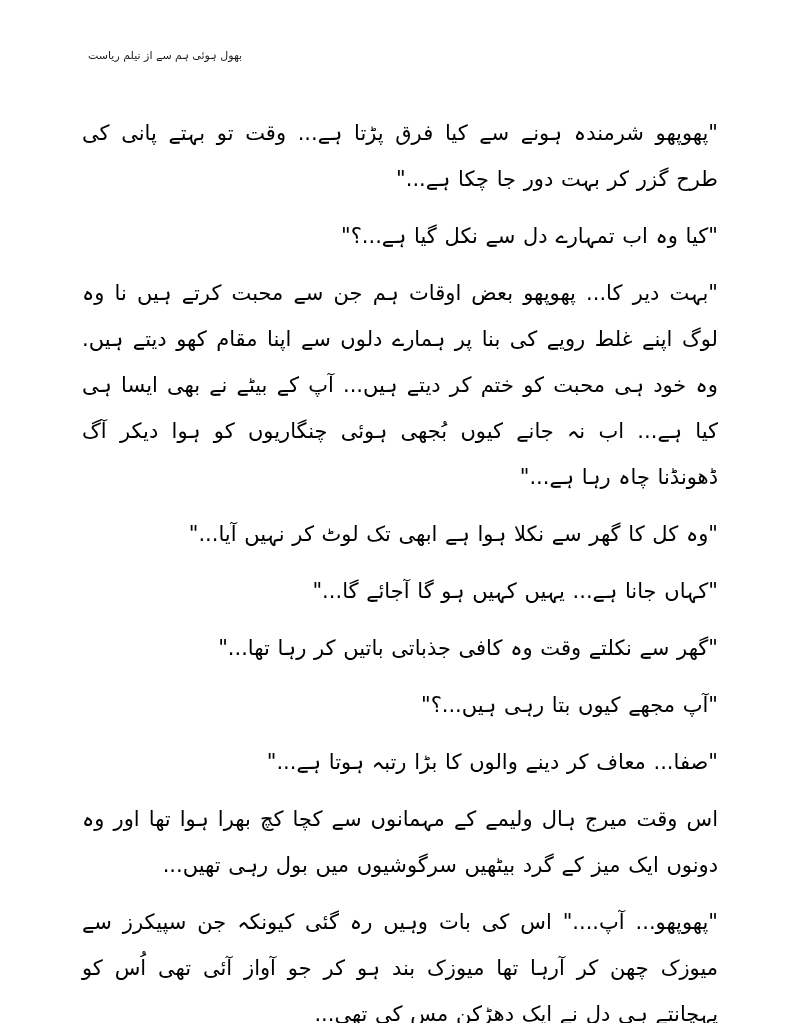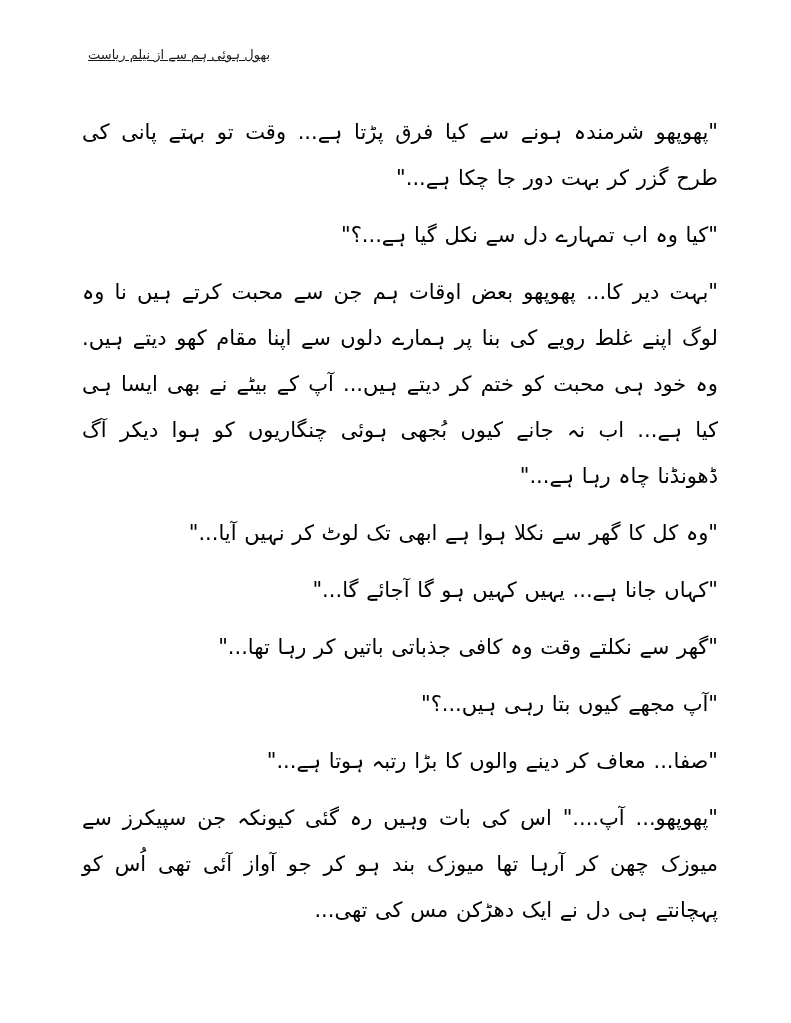--- a/index.html
+++ b/index.html
@@ -19,25 +19,24 @@
       color: #000000;
     }
     .header-row {
       padding: 44px 0 0 88px;
       text-align: left;
     }
     .header-title {
       display: inline-block;
       direction: rtl;
       unicode-bidi: isolate;
-      font-size: 13px;
+      font-size: 11px;
       line-height: 17px;
       color: #1c1c1c;
       letter-spacing: 0;
-      text-decoration: underline;
     }
     .content {
       padding: 46px 73px 0 82px;
     }
     .content p.para {
       margin: 0 0 11px 0;
       direction: rtl;
       unicode-bidi: isolate;
       text-align: justify;
       text-align-last: right;
@@ -58,16 +57,17 @@
 
   <div class="content">
     <p class="para" lang="ur" dir="rtl">"پھوپھو شرمندہ ہونے سے کیا فرق پڑتا ہے... وقت تو بہتے پانی کی طرح گزر کر بہت دور جا چکا ہے..."</p>
     <p class="para" lang="ur" dir="rtl">"کیا وہ اب تمہارے دل سے نکل گیا ہے...؟"</p>
     <p class="para" lang="ur" dir="rtl">"بہت دیر کا... پھوپھو بعض اوقات ہم جن سے محبت کرتے ہیں نا وہ لوگ اپنے غلط رویے کی بنا پر ہمارے دلوں سے اپنا مقام کھو دیتے ہیں. وہ خود ہی محبت کو ختم کر دیتے ہیں... آپ کے بیٹے نے بھی ایسا ہی کیا ہے... اب نہ جانے کیوں بُجھی ہوئی چنگاریوں کو ہوا دیکر آگ ڈھونڈنا چاہ رہا ہے..."</p>
     <p class="para" lang="ur" dir="rtl">"وہ کل کا گھر سے نکلا ہوا ہے ابھی تک لوٹ کر نہیں آیا..."</p>
     <p class="para" lang="ur" dir="rtl">"کہاں جانا ہے... یہیں کہیں ہو گا آجائے گا..."</p>
     <p class="para" lang="ur" dir="rtl">"گھر سے نکلتے وقت وہ کافی جذباتی باتیں کر رہا تھا..."</p>
     <p class="para" lang="ur" dir="rtl">"آپ مجھے کیوں بتا رہی ہیں...؟"</p>
     <p class="para" lang="ur" dir="rtl">"صفا... معاف کر دینے والوں کا بڑا رتبہ ہوتا ہے..."</p>
+    <p class="para" lang="ur" dir="rtl">اس وقت میرج ہال ولیمے کے مہمانوں سے کچا کچ بھرا ہوا تھا اور وہ دونوں ایک میز کے گرد بیٹھیں سرگوشیوں میں بول رہی تھیں...</p>
     <p class="para" lang="ur" dir="rtl">"پھوپھو... آپ...." اس کی بات وہیں رہ گئی کیونکہ جن سپیکرز سے میوزک چھن کر آرہا تھا میوزک بند ہو کر جو آواز آئی تھی اُس کو پہچانتے ہی دل نے ایک دھڑکن مس کی تھی...</p>
   </div>
 
 </div>
 
 </body></html>

